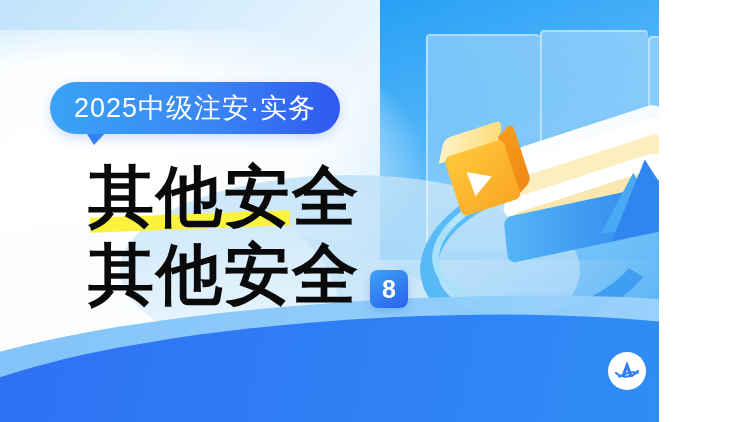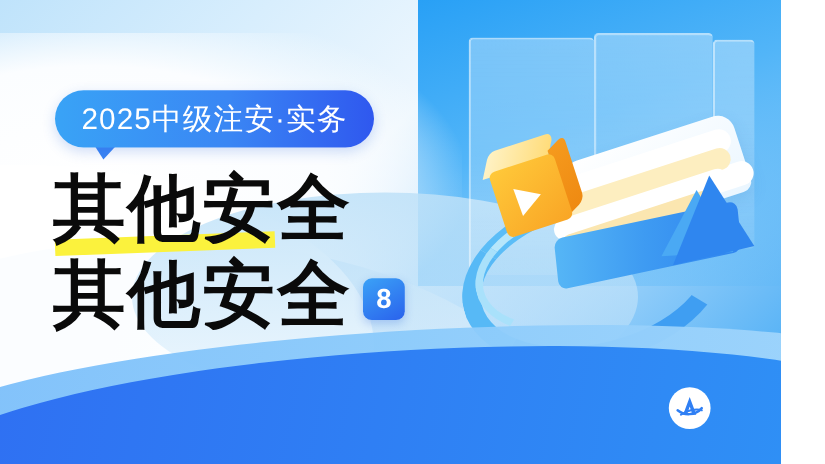--- a/index.html
+++ b/index.html
@@ -1,20 +1,20 @@
 <!DOCTYPE html>
 <html><head>
 <meta charset="utf-8">
 <style>
   html,body{margin:0;padding:0;background:#fff;}
   body{font-family:"Liberation Sans","DejaVu Sans",sans-serif;}
 
   .banner{
     position:relative;
-    width:710px;height:422px;
+    width:659px;height:422px;
     overflow:hidden;
     background:linear-gradient(135deg,#bfe3fb 0%,#d8eefd 22%,#eef7fe 42%,#9fd3fa 70%,#37a4f4 100%);
   }
 
   
   .bg-top-right{
     position:absolute;left:380px;top:-40px;width:420px;height:300px;
     background:linear-gradient(160deg,#1e9bf5 0%,#52b5f8 45%,rgba(140,210,250,0) 100%);
   }
   .bg-left-white{
@@ -168,21 +168,21 @@
   }
   .pill-tail{
     position:absolute;left:85px;top:131px;width:0;height:0;
     border-left:9px solid transparent;
     border-right:13px solid transparent;
     border-top:14px solid #3a84f4;
   }
 
   
   .headline{position:absolute;left:48px;top:152px;}
-  .hl-row{position:relative;display:flex;align-items:center;height:78px;}
+  .hl-row{position:relative;display:flex;align-items:flex-end;height:78px;margin-left:40px;}
   .hl-text{
     position:relative;z-index:2;
     font-family:"Liberation Serif","DejaVu Serif",serif;
     font-weight:bold;
     font-size:66px;
     letter-spacing:2px;
     color:#0a0a0a;
     line-height:1;
     white-space:nowrap;
   }

